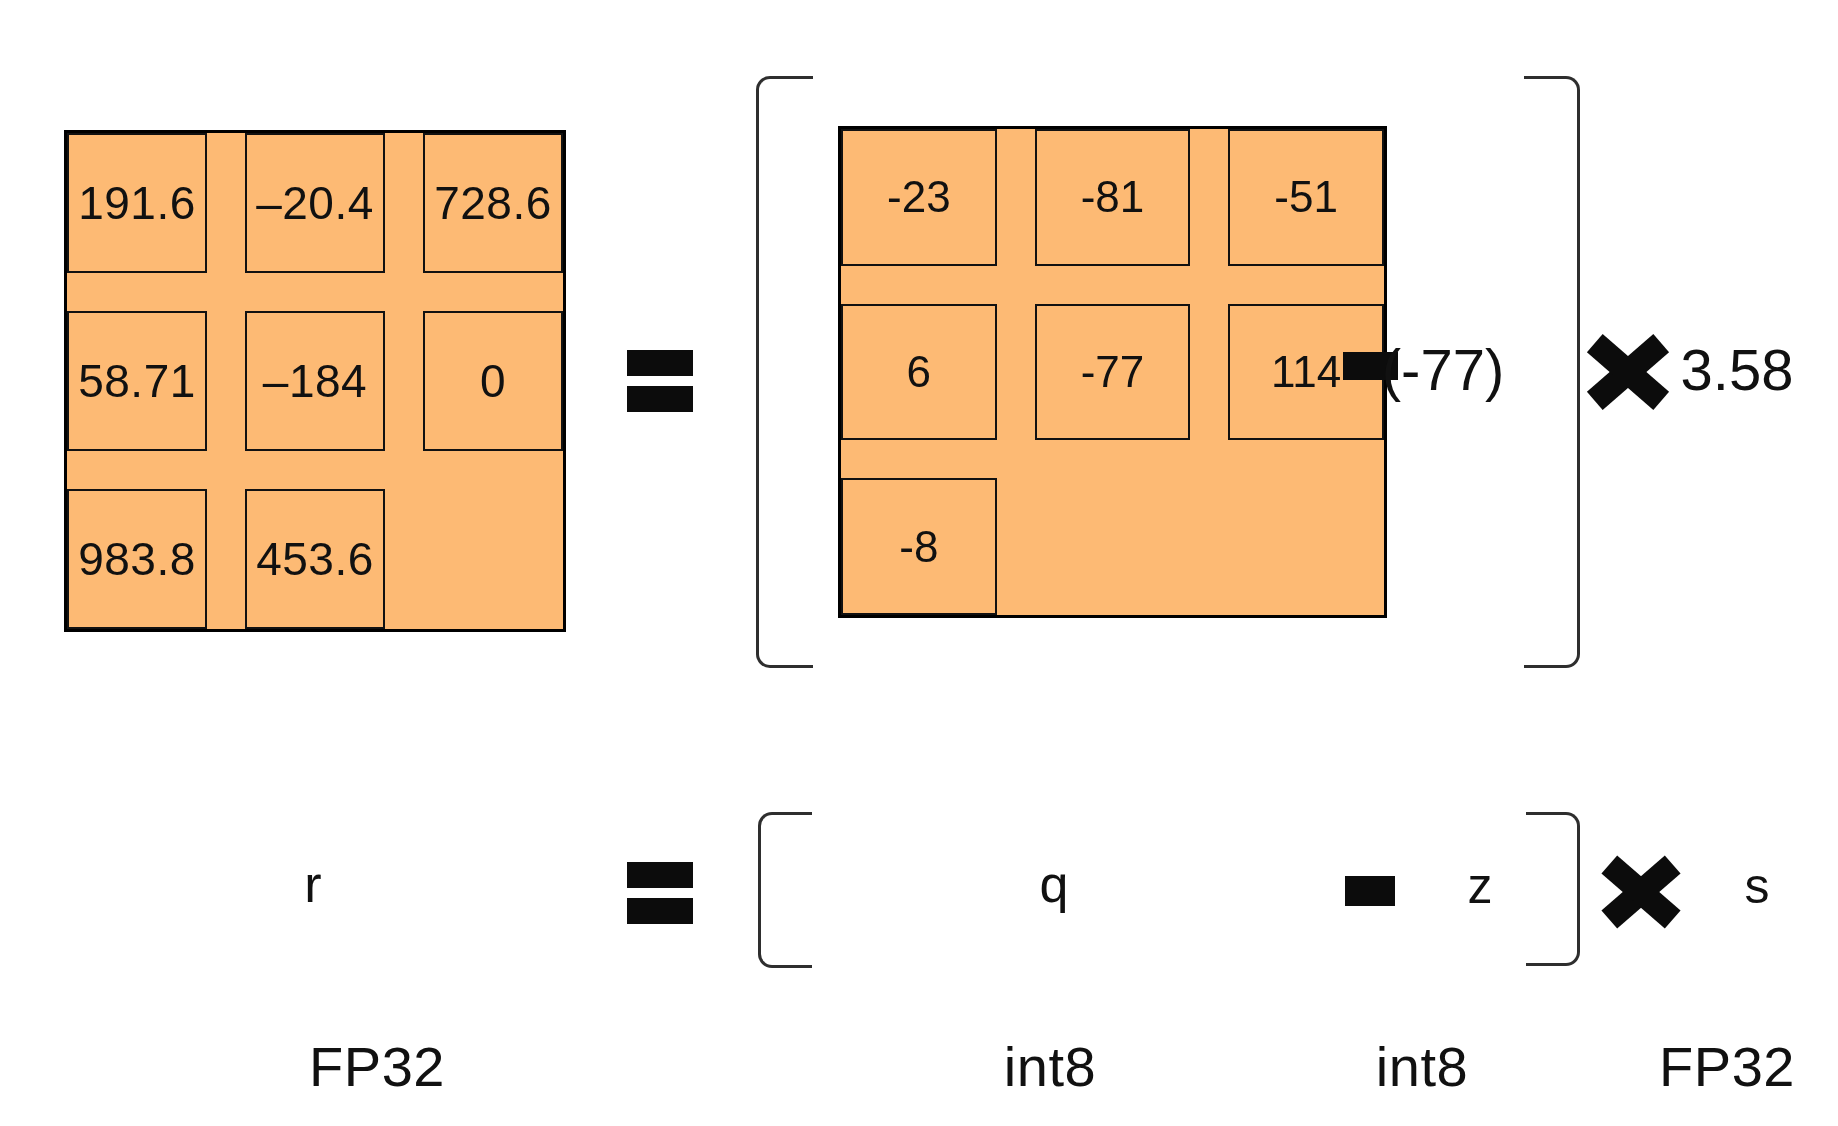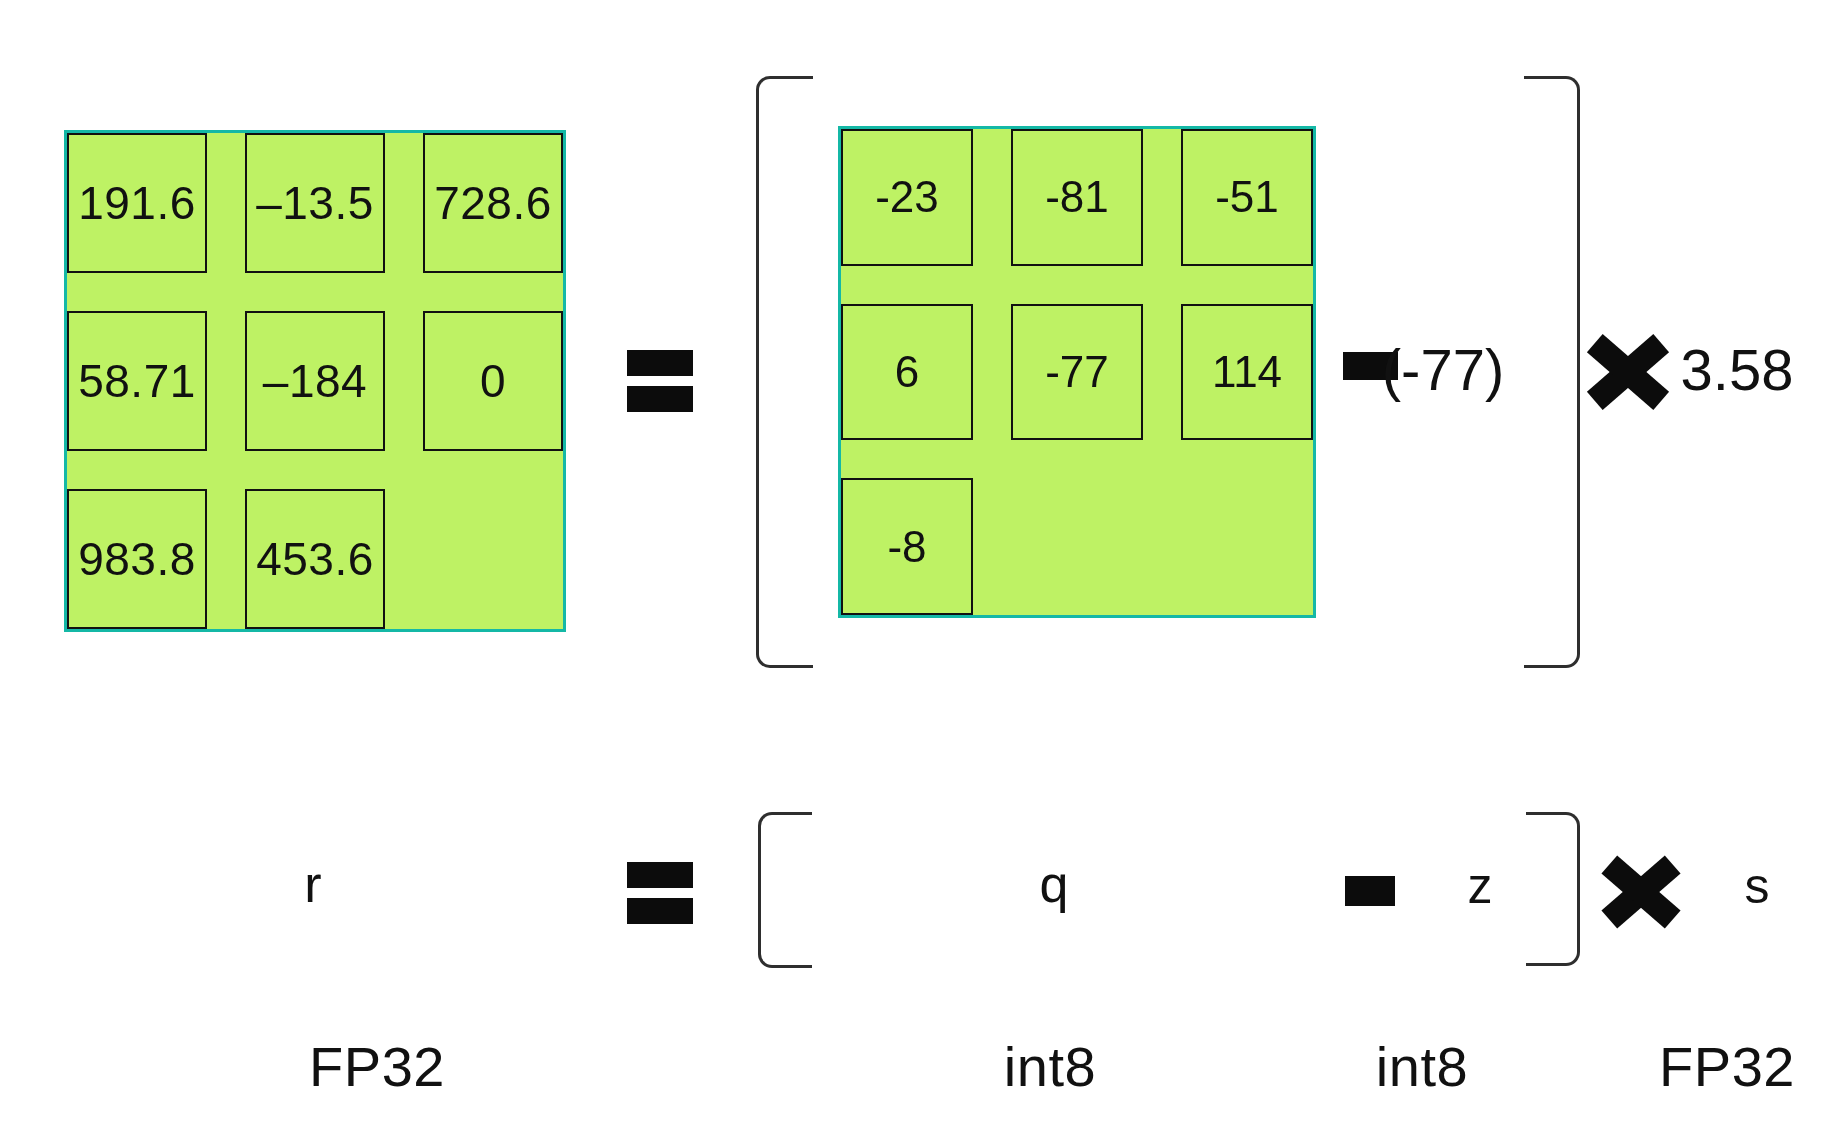--- a/index.html
+++ b/index.html
@@ -11,35 +11,35 @@
     overflow: hidden;
     font-family: "Liberation Sans", "DejaVu Sans", sans-serif;
     color: #111111;
   }
   
   .matrix {
     position: absolute;
     display: grid;
     grid-template-columns: repeat(3, 1fr);
     grid-template-rows: repeat(3, 1fr);
-    border: 3px solid #14b8a6;
-    background: #bef264;
+    border: 3px solid #000000;
+    background: #fdba74;
     box-sizing: border-box;
     gap: 38px;
   }
   .matrix .cell {
     border: 2px solid #111111;
     display: flex;
     align-items: center;
     justify-content: center;
     box-sizing: border-box;
   }
   #fp32-matrix { left: 64px;  top: 130px; width: 502px; height: 502px; }
   #fp32-matrix .cell { font-size: 46px; font-weight: 500; letter-spacing: 0.5px; }
-  #int8-matrix { left: 838px; top: 126px; width: 478px; height: 492px; }
+  #int8-matrix { left: 838px; top: 126px; width: 549px; height: 492px; }
   #int8-matrix .cell { font-size: 44px; font-weight: 400; }
 
   
   .equals { position: absolute; }
   .equals .bar { width: 100%; height: 26px; background: #0c0c0c; }
   .equals .bar + .bar { margin-top: 10px; }
   #equals-top    { left: 627px; top: 350px; width: 66px; }
   #equals-bottom { left: 627px; top: 862px; width: 66px; }
 
   .minus { position: absolute; background: #0c0c0c; }
@@ -98,21 +98,21 @@
 </head>
 <body>
 
 <div id="canvas">
 
   <div class="matrix" id="fp32-matrix">
     <div class="cell">
         <span>191.6</span>
       </div>
     <div class="cell">
-        <span>–13.5</span>
+        <span>–20.4</span>
       </div>
     <div class="cell">
         <span>728.6</span>
       </div>
     <div class="cell">
         <span>58.71</span>
       </div>
     <div class="cell">
         <span>–184</span>
       </div>

